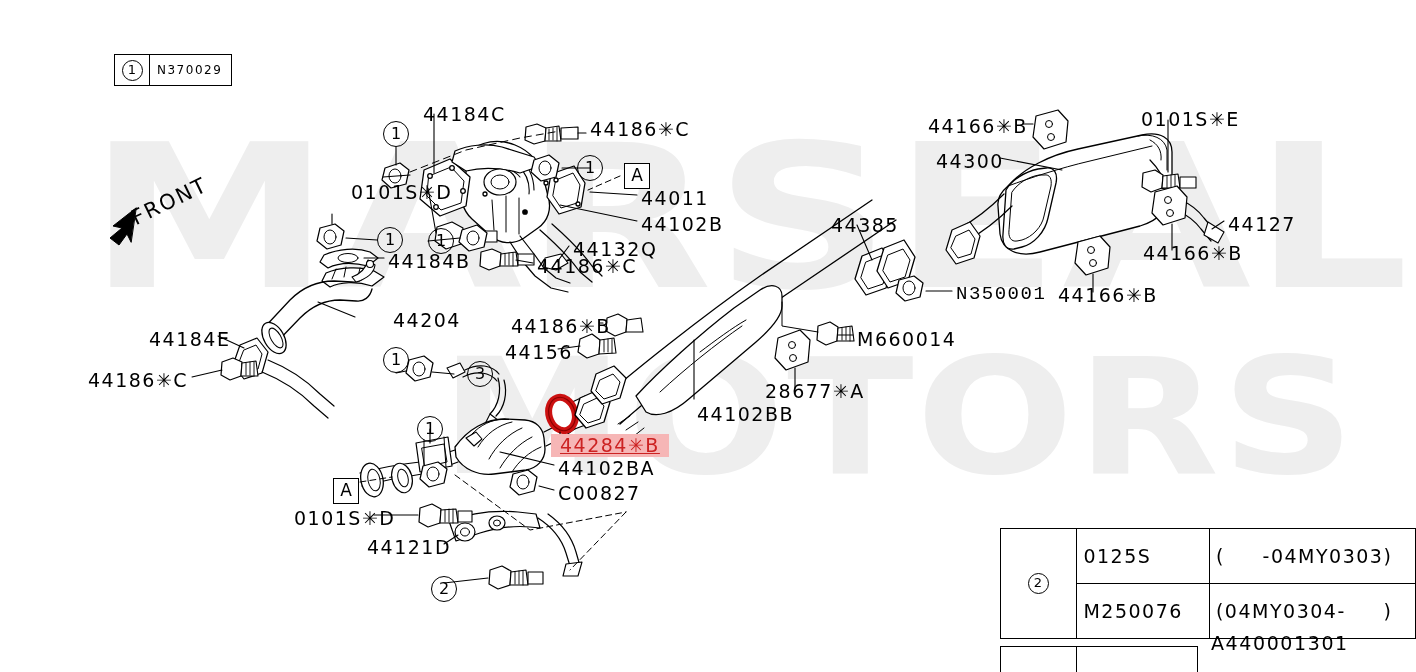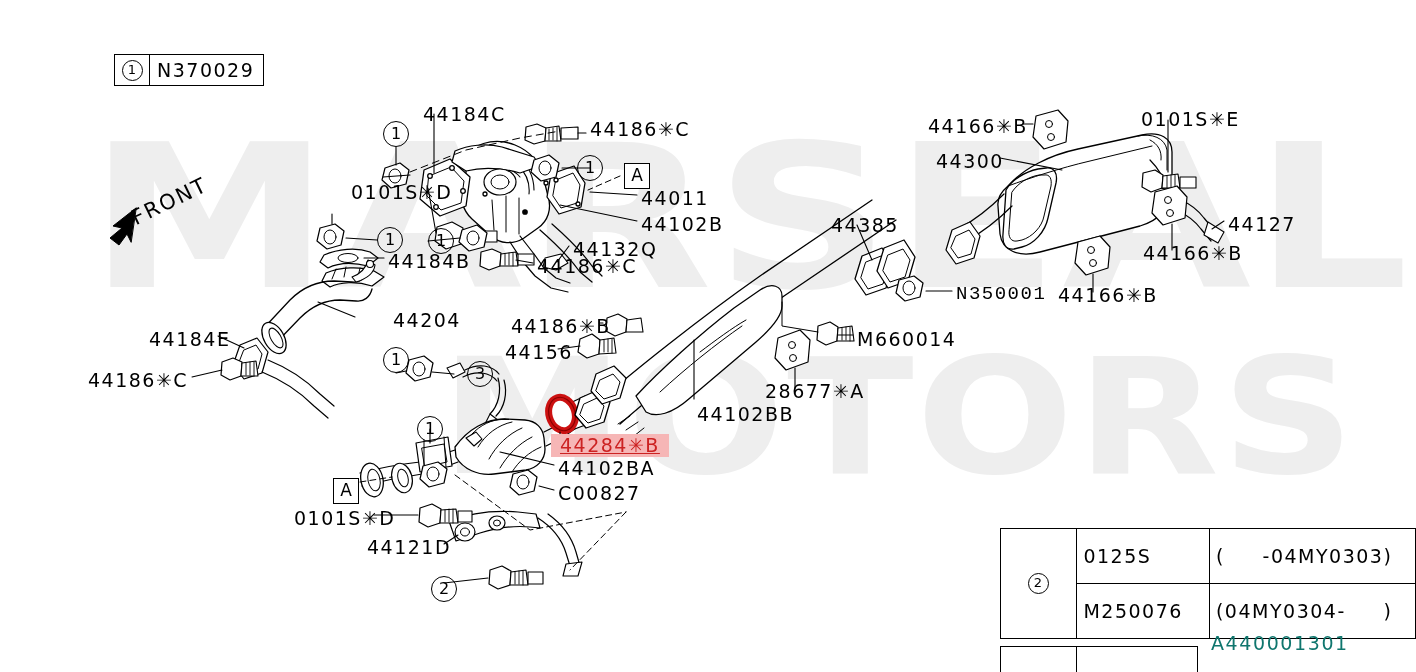--- a/index.html
+++ b/index.html
@@ -112,21 +112,21 @@
     border-right:1.6px solid #000;
   }
   #keybox .kcircle{
     width:19px;height:19px;
     border:1.4px solid #000;border-radius:50%;
     font-size:13px;line-height:17px;text-align:center;
   }
   #keybox .kcell-txt{
     display:flex;align-items:center;
     padding:0 9px 0 7px;
-    font-size:19px;
+    font-size:12px;
     letter-spacing:1.5px;
   }
   
   #legend{
     position:absolute;
     left:1000px;top:528px;
     z-index:5;
   }
   .lg-table{
     border:1.6px solid #000;
@@ -157,21 +157,21 @@
   .lg-range{ width:200px; }
   #legend .tbl2{ margin-top:7px; }
   #legend .tbl2 .lg-code{ width:108px; }
   
   #drawnum{
     position:absolute;
     left:1211px;top:632px;
     z-index:5;
     font-size:19px;
     letter-spacing:1.6px;
-    color:#0f766e;
+    color:#000000;
   }
   
   #front-text{
     position:absolute;
     left:138px;top:206px;
     z-index:4;
     font-size:21px;
     letter-spacing:2px;
     color:#000;
     transform:rotate(-26deg);

